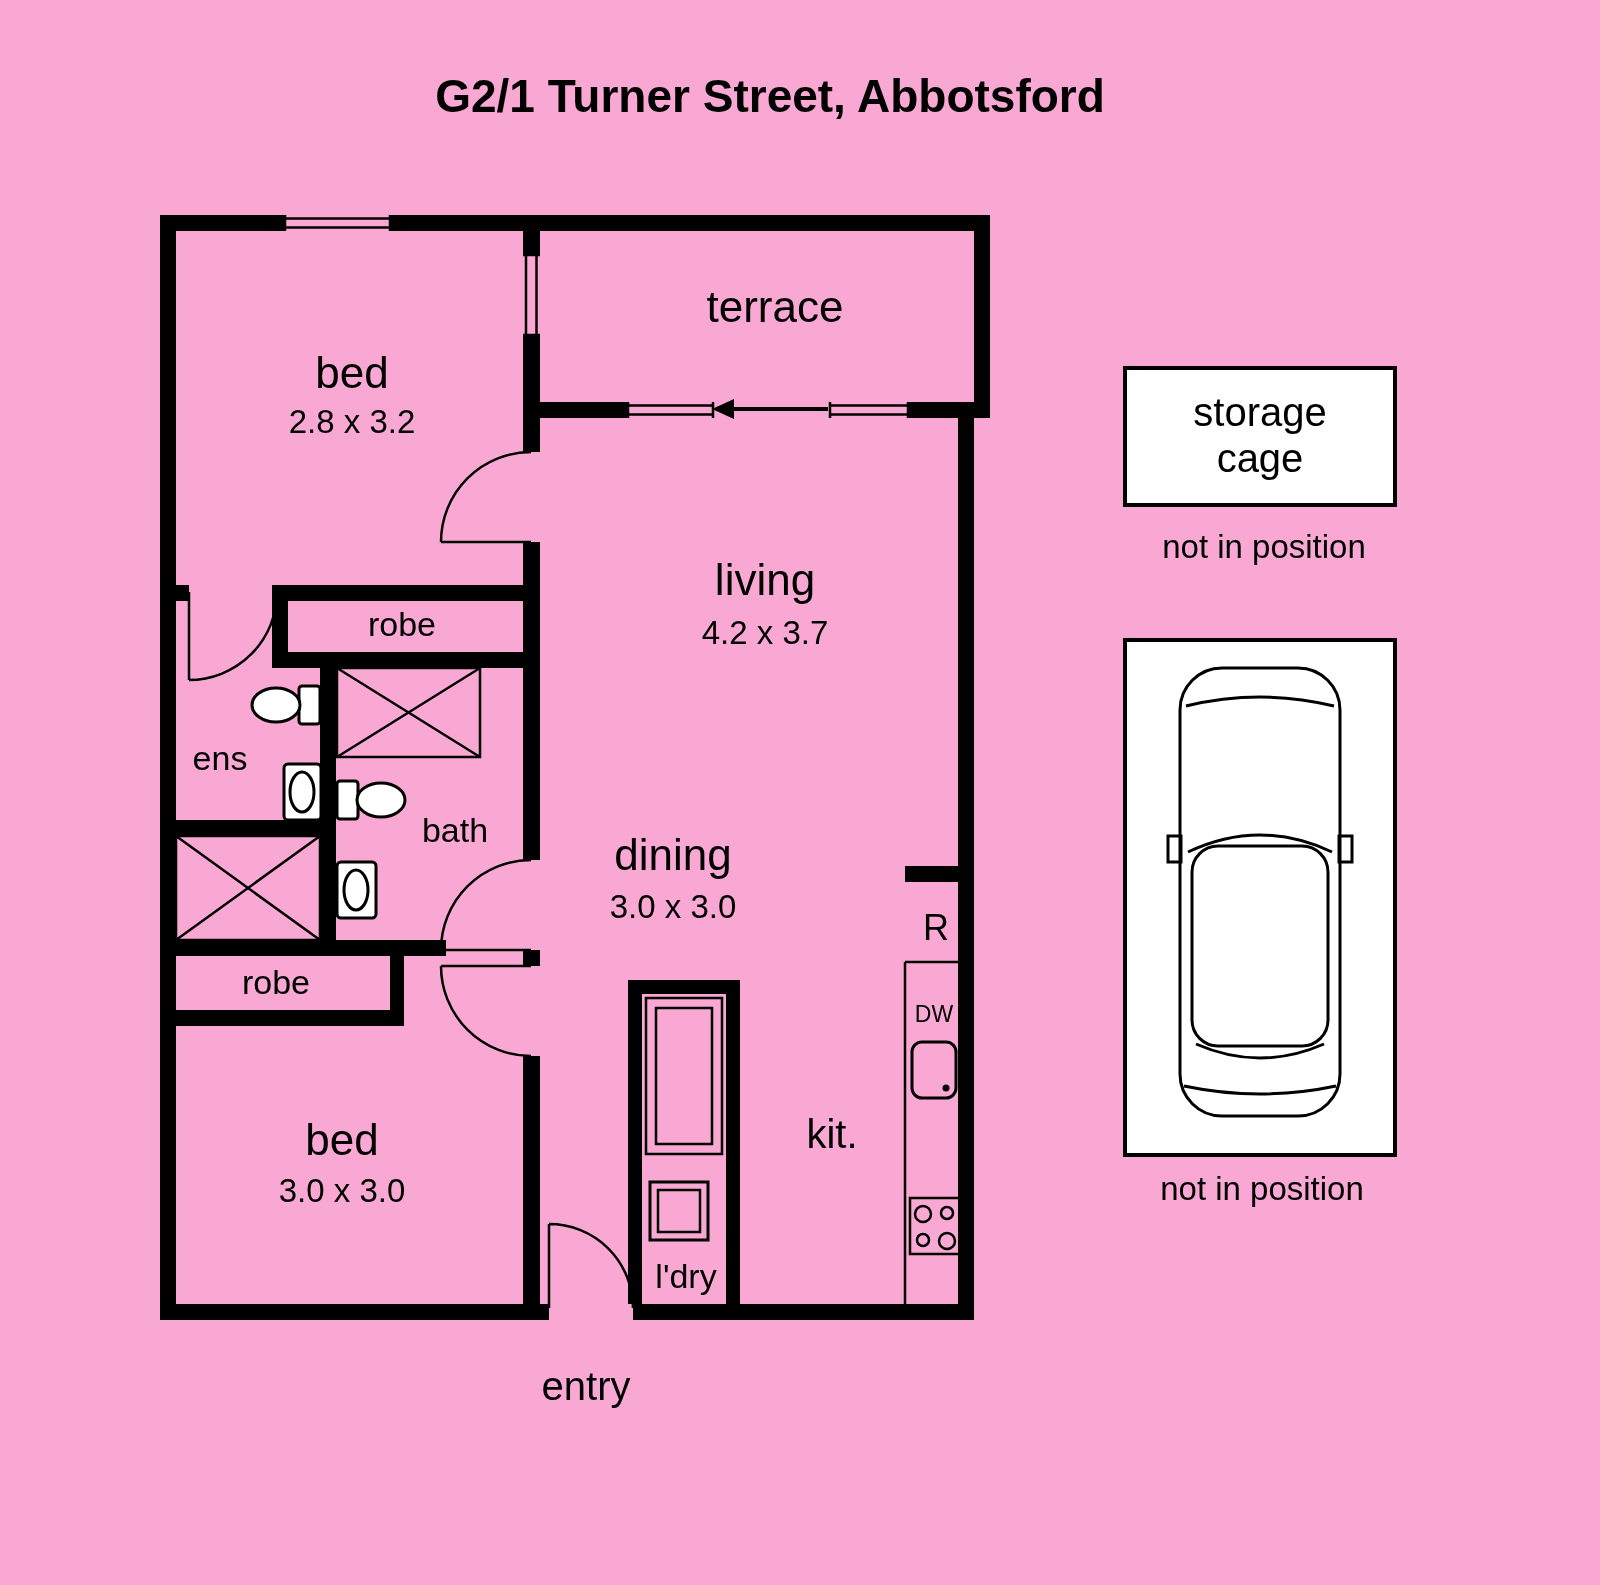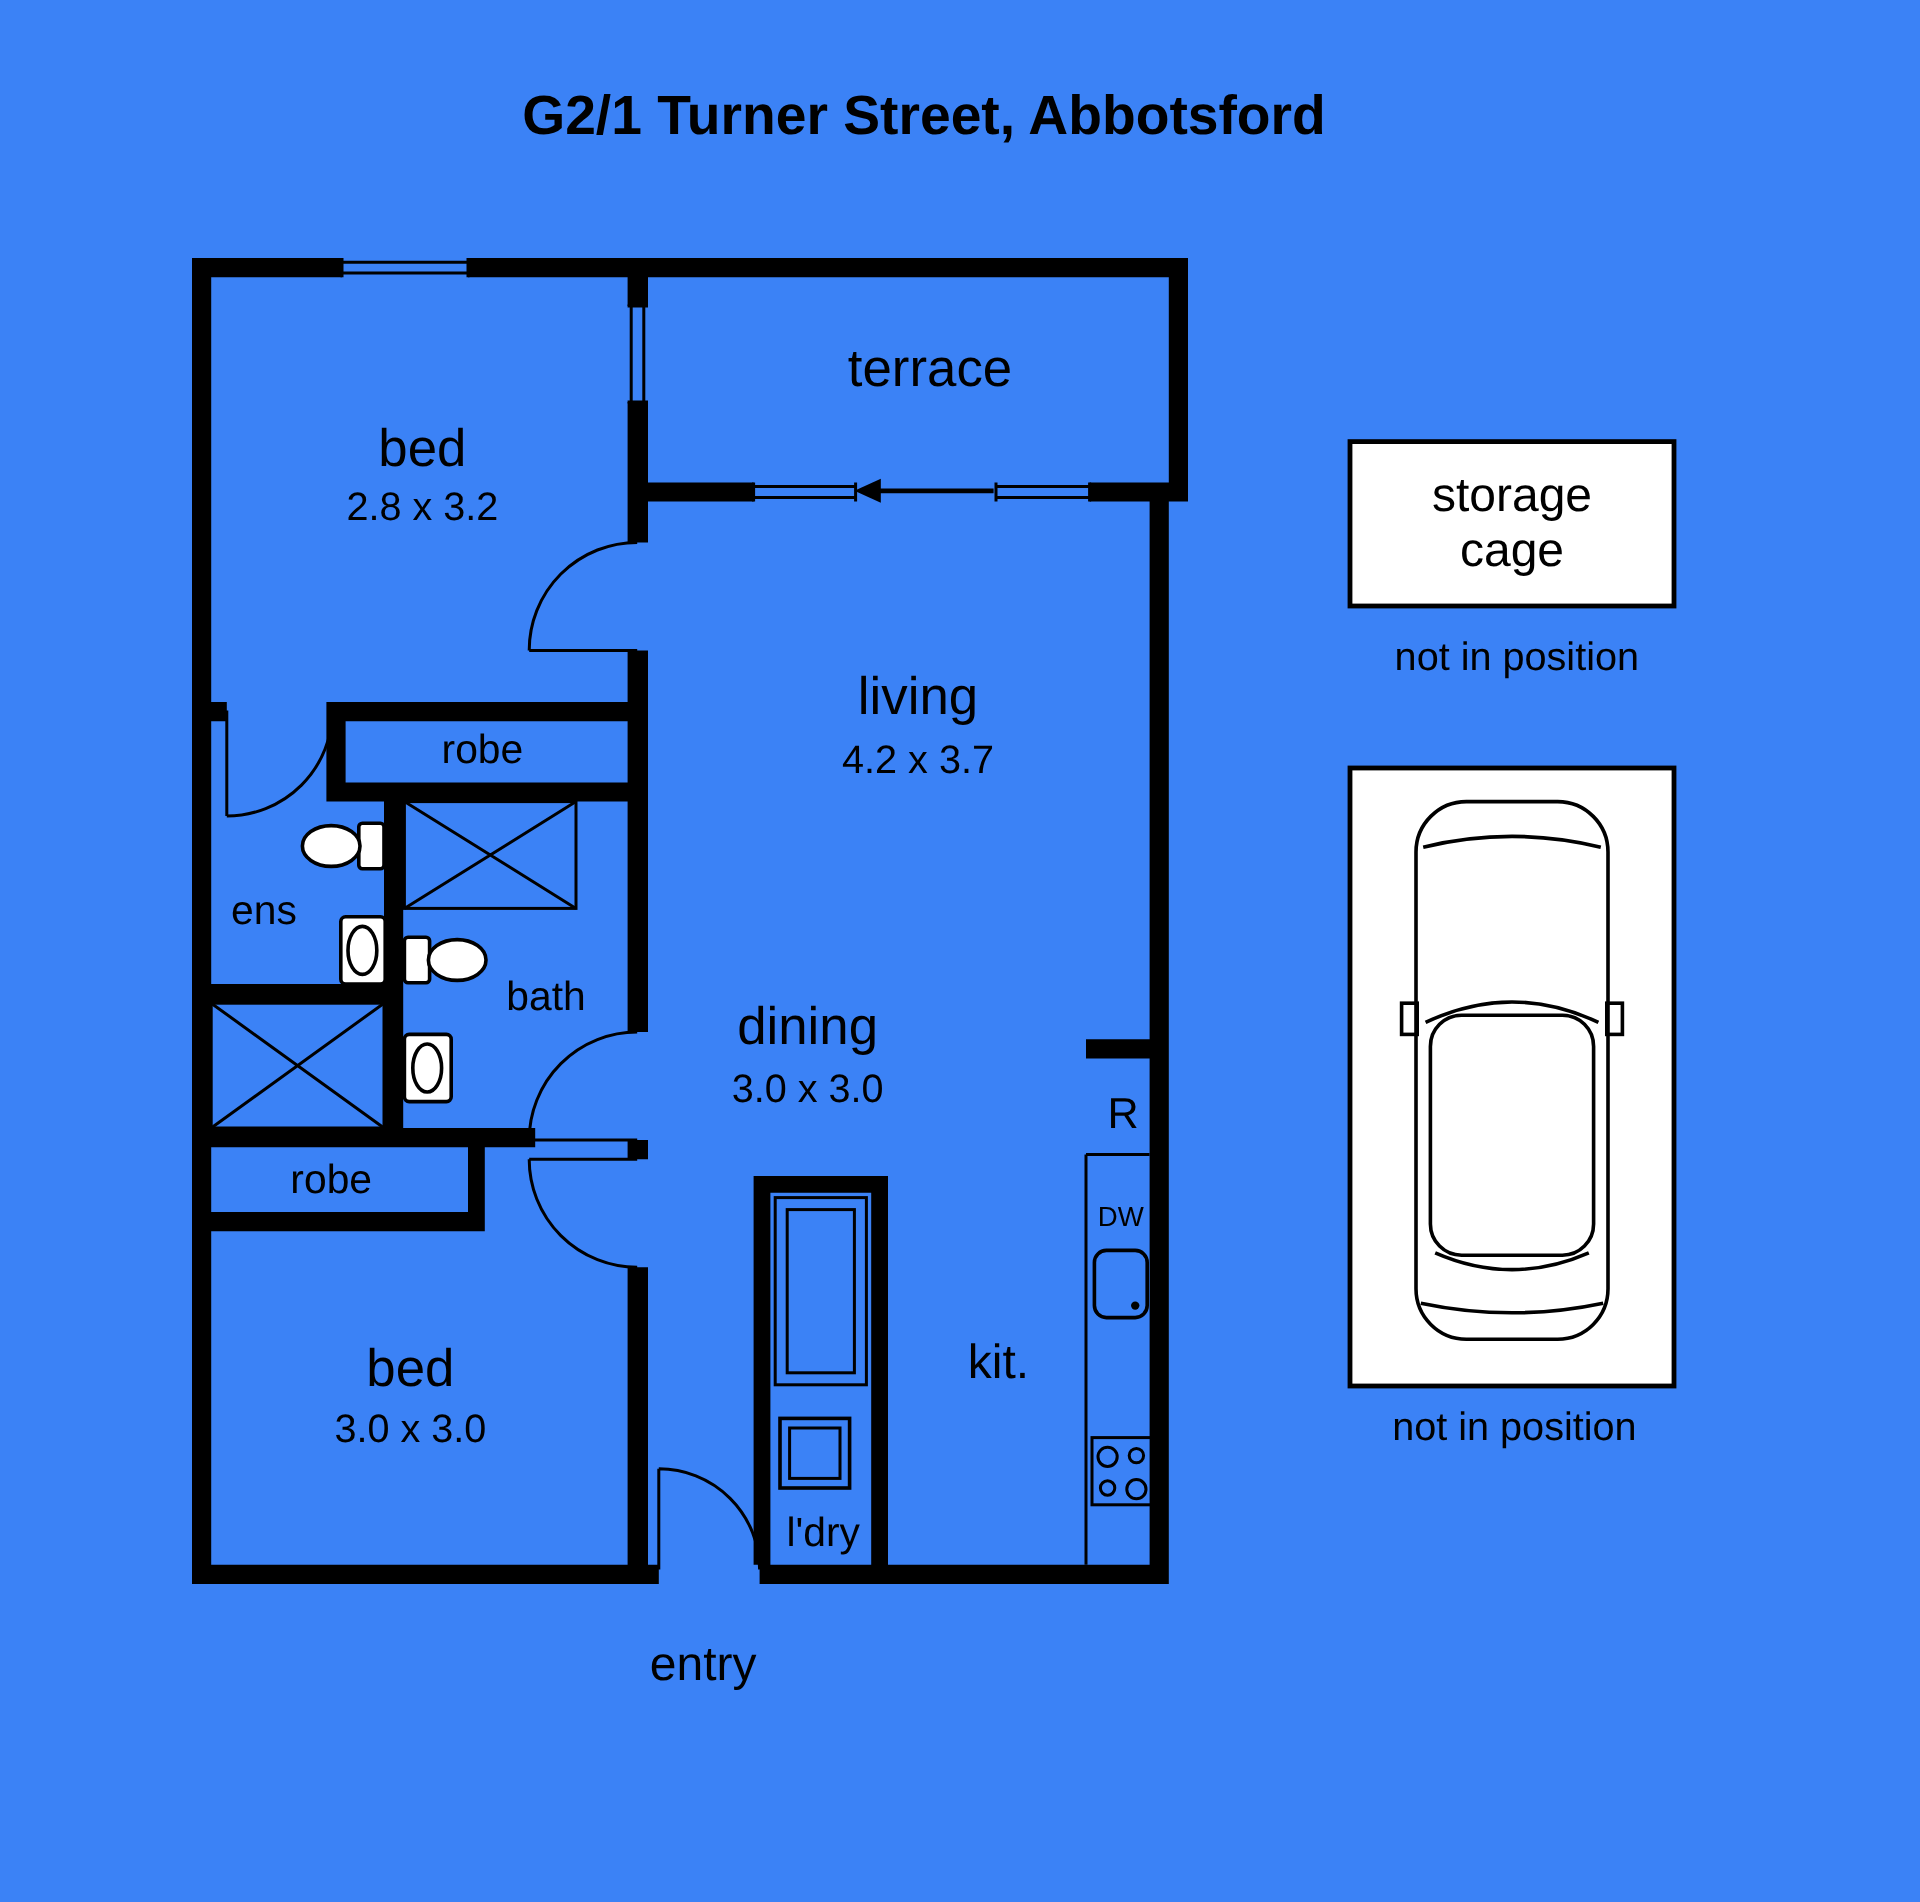--- a/index.html
+++ b/index.html
@@ -4,21 +4,21 @@
 <style>
   html, body {
     margin: 0;
     padding: 0;
     background: #ffffff;
   }
   .page {
     position: relative;
     width: 1600px;
     height: 1585px;
-    background: #3b82f6;
+    background: #f9a8d4;
     font-family: "Liberation Sans", sans-serif;
   }
   svg text {
     fill: #000000;
     font-family: "Liberation Sans", sans-serif;
     text-anchor: middle;
   }
   .t-title  { font-size: 46px; font-weight: bold; }
   .t-room   { font-size: 44px; }
   .t-dim    { font-size: 33px; }

